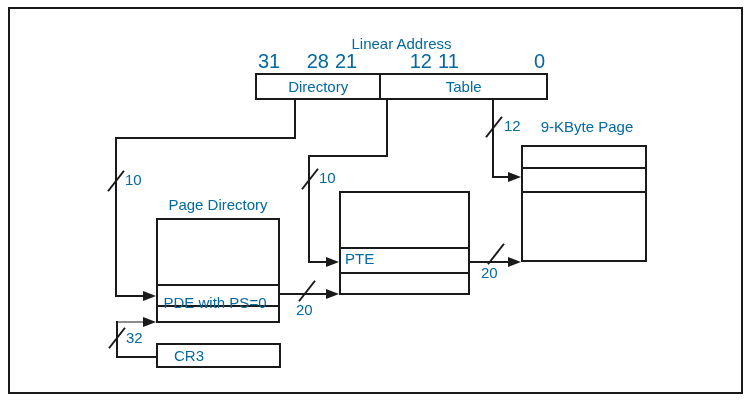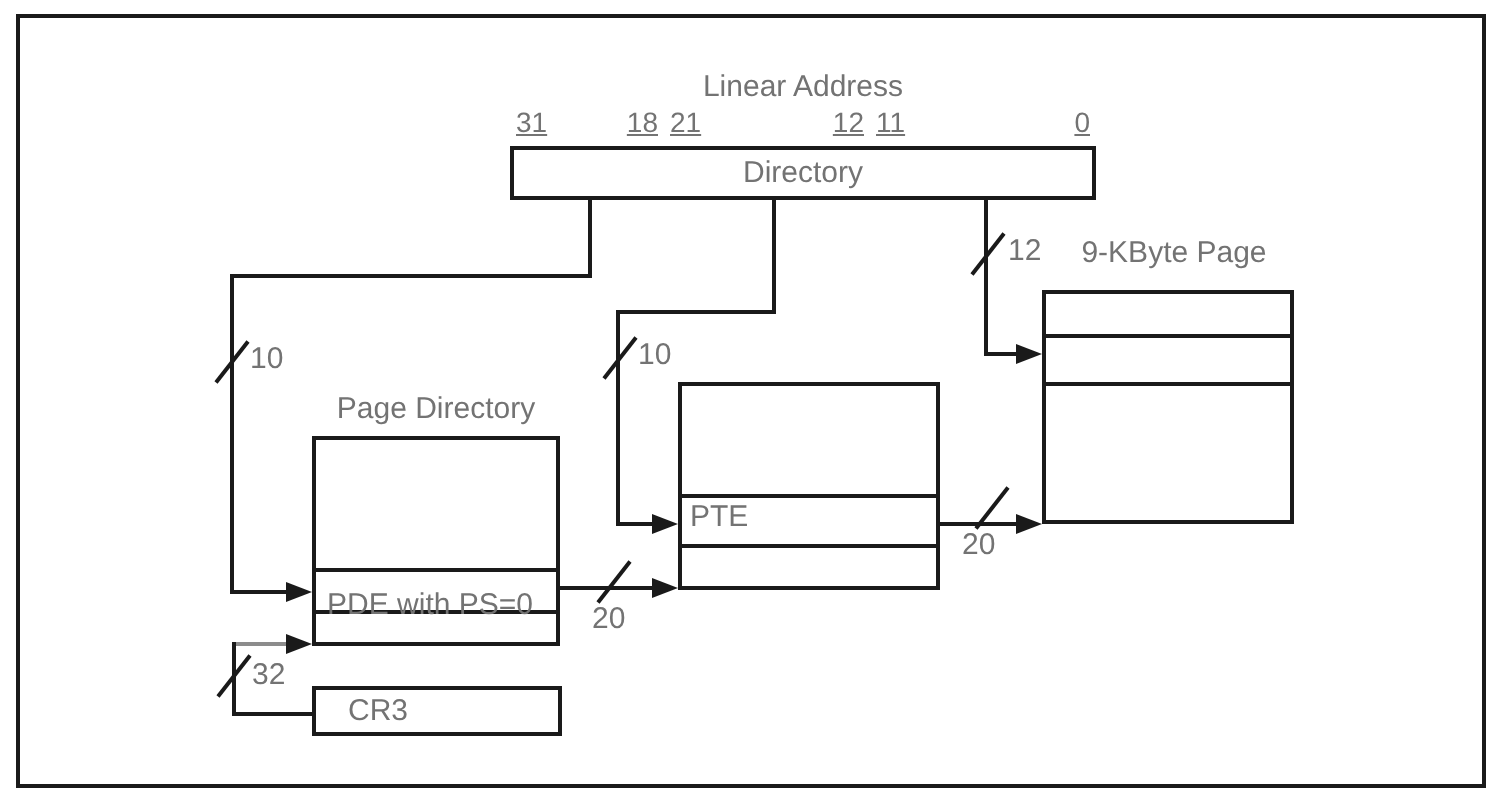--- a/index.html
+++ b/index.html
@@ -1,58 +1,59 @@
 <!DOCTYPE html>
 <html><head>
 <meta charset="utf-8">
 <style>
   html,body{margin:0;padding:0;background:#ffffff;}
   .stage{
     position:relative;width:751px;height:402px;background:#ffffff;overflow:hidden;
-    font-family:"Liberation Sans",sans-serif;color:#737373;
+    font-family:"Liberation Sans",sans-serif;color:#0369a1;
   }
   .abs{position:absolute;}
   .frame{border:2px solid #1a1a1a;box-sizing:border-box;background:transparent;}
   .box{border:2px solid #1a1a1a;box-sizing:border-box;background:#ffffff;}
   .hline{height:2px;background:#1a1a1a;}
   .vline{width:2px;background:#1a1a1a;}
   .gray{background:#8c8c8c;}
   .slash{width:26px;height:0;border-top:2px solid #1a1a1a;transform:rotate(-52deg);}
   .arrow-r{width:0;height:0;border-top:5px solid transparent;border-bottom:5px solid transparent;border-left:13px solid #1a1a1a;}
   .lbl{font-size:15px;line-height:18px;white-space:nowrap;}
   .ctr{text-align:center;}
-  .bits{display:flex;justify-content:space-between;box-sizing:border-box;padding:0 3px;font-size:14px;line-height:17px;text-decoration:underline;}
+  .bits{display:flex;justify-content:space-between;box-sizing:border-box;padding:0 3px;font-size:20px;line-height:17px;}
   .la-box{display:flex;}
   .la-cell{display:flex;align-items:center;justify-content:center;font-size:15px;box-sizing:border-box;}
   .la-cell + .la-cell{border-left:2px solid #1a1a1a;}
 </style>
 </head>
 <body>
 
 <div class="stage">
 
   <div class="abs frame" style="left:8px;top:7px;width:735px;height:387px;"></div>
 
   <div class="abs lbl ctr" style="left:255px;top:35px;width:293px;">Linear Address</div>
 
   <div class="abs bits" style="left:255px;top:53px;width:77px;">
     <span>31</span>
-    <span>18</span>
+    <span>28</span>
   </div>
   <div class="abs bits" style="left:332px;top:53px;width:103px;">
     <span>21</span>
     <span>12</span>
   </div>
   <div class="abs bits" style="left:435px;top:53px;width:113px;">
     <span>11</span>
     <span>0</span>
   </div>
 
   <div class="abs box la-box" style="left:255px;top:73px;width:293px;height:27px;">
     <div class="la-cell" style="flex:75;">Directory</div>
+    <div class="la-cell" style="flex:101;">Table</div>
   </div>
 
   <div class="abs vline" style="left:294px;top:99px;height:40px;"></div>
   <div class="abs hline" style="left:115px;top:137px;width:181px;"></div>
   <div class="abs vline" style="left:115px;top:137px;height:160px;"></div>
   <div class="abs hline" style="left:115px;top:295px;width:30px;"></div>
   <div class="abs arrow-r" style="left:143px;top:291px;"></div>
   <div class="abs slash" style="left:103px;top:180px;"></div>
   <div class="abs lbl" style="left:125px;top:171px;">10</div>
 

